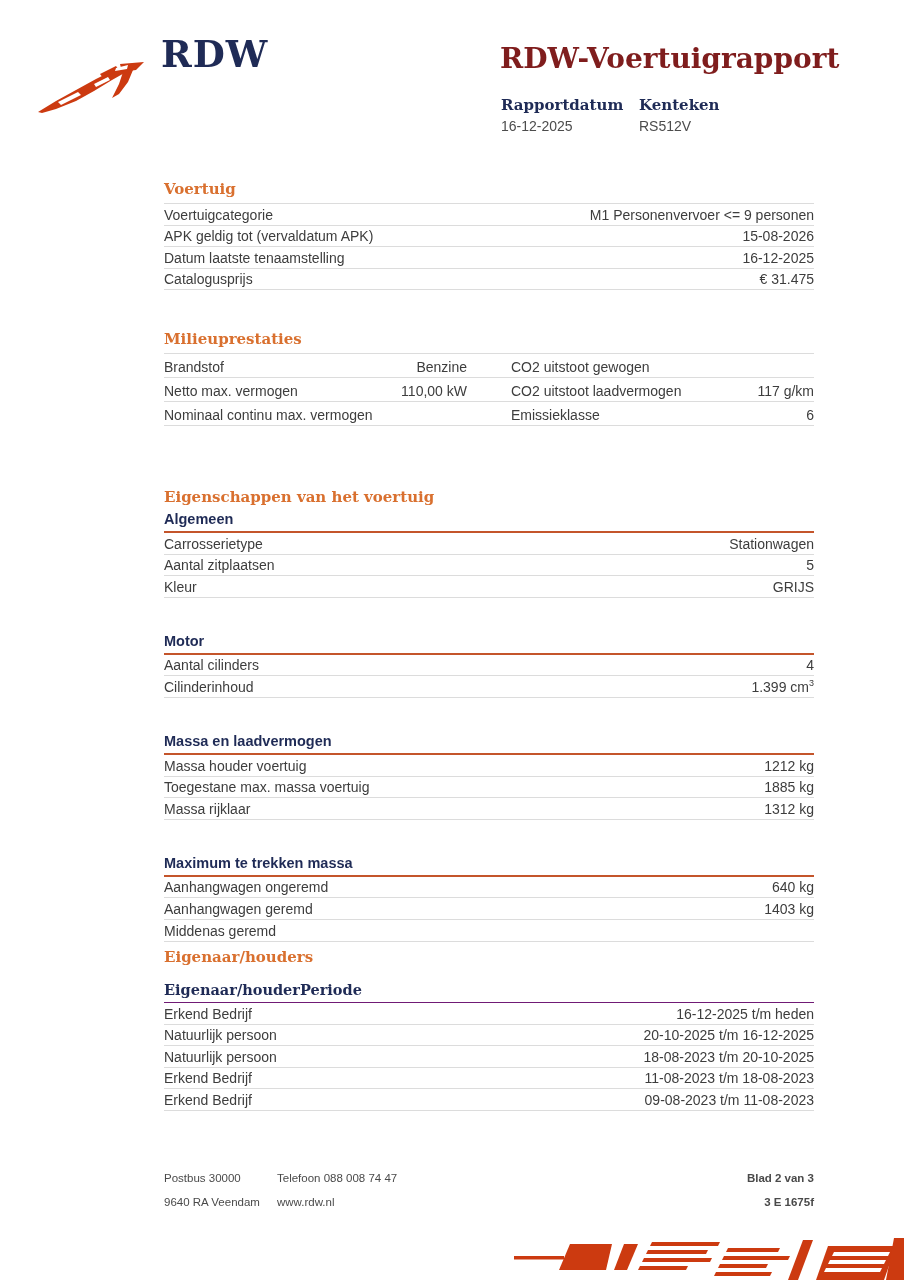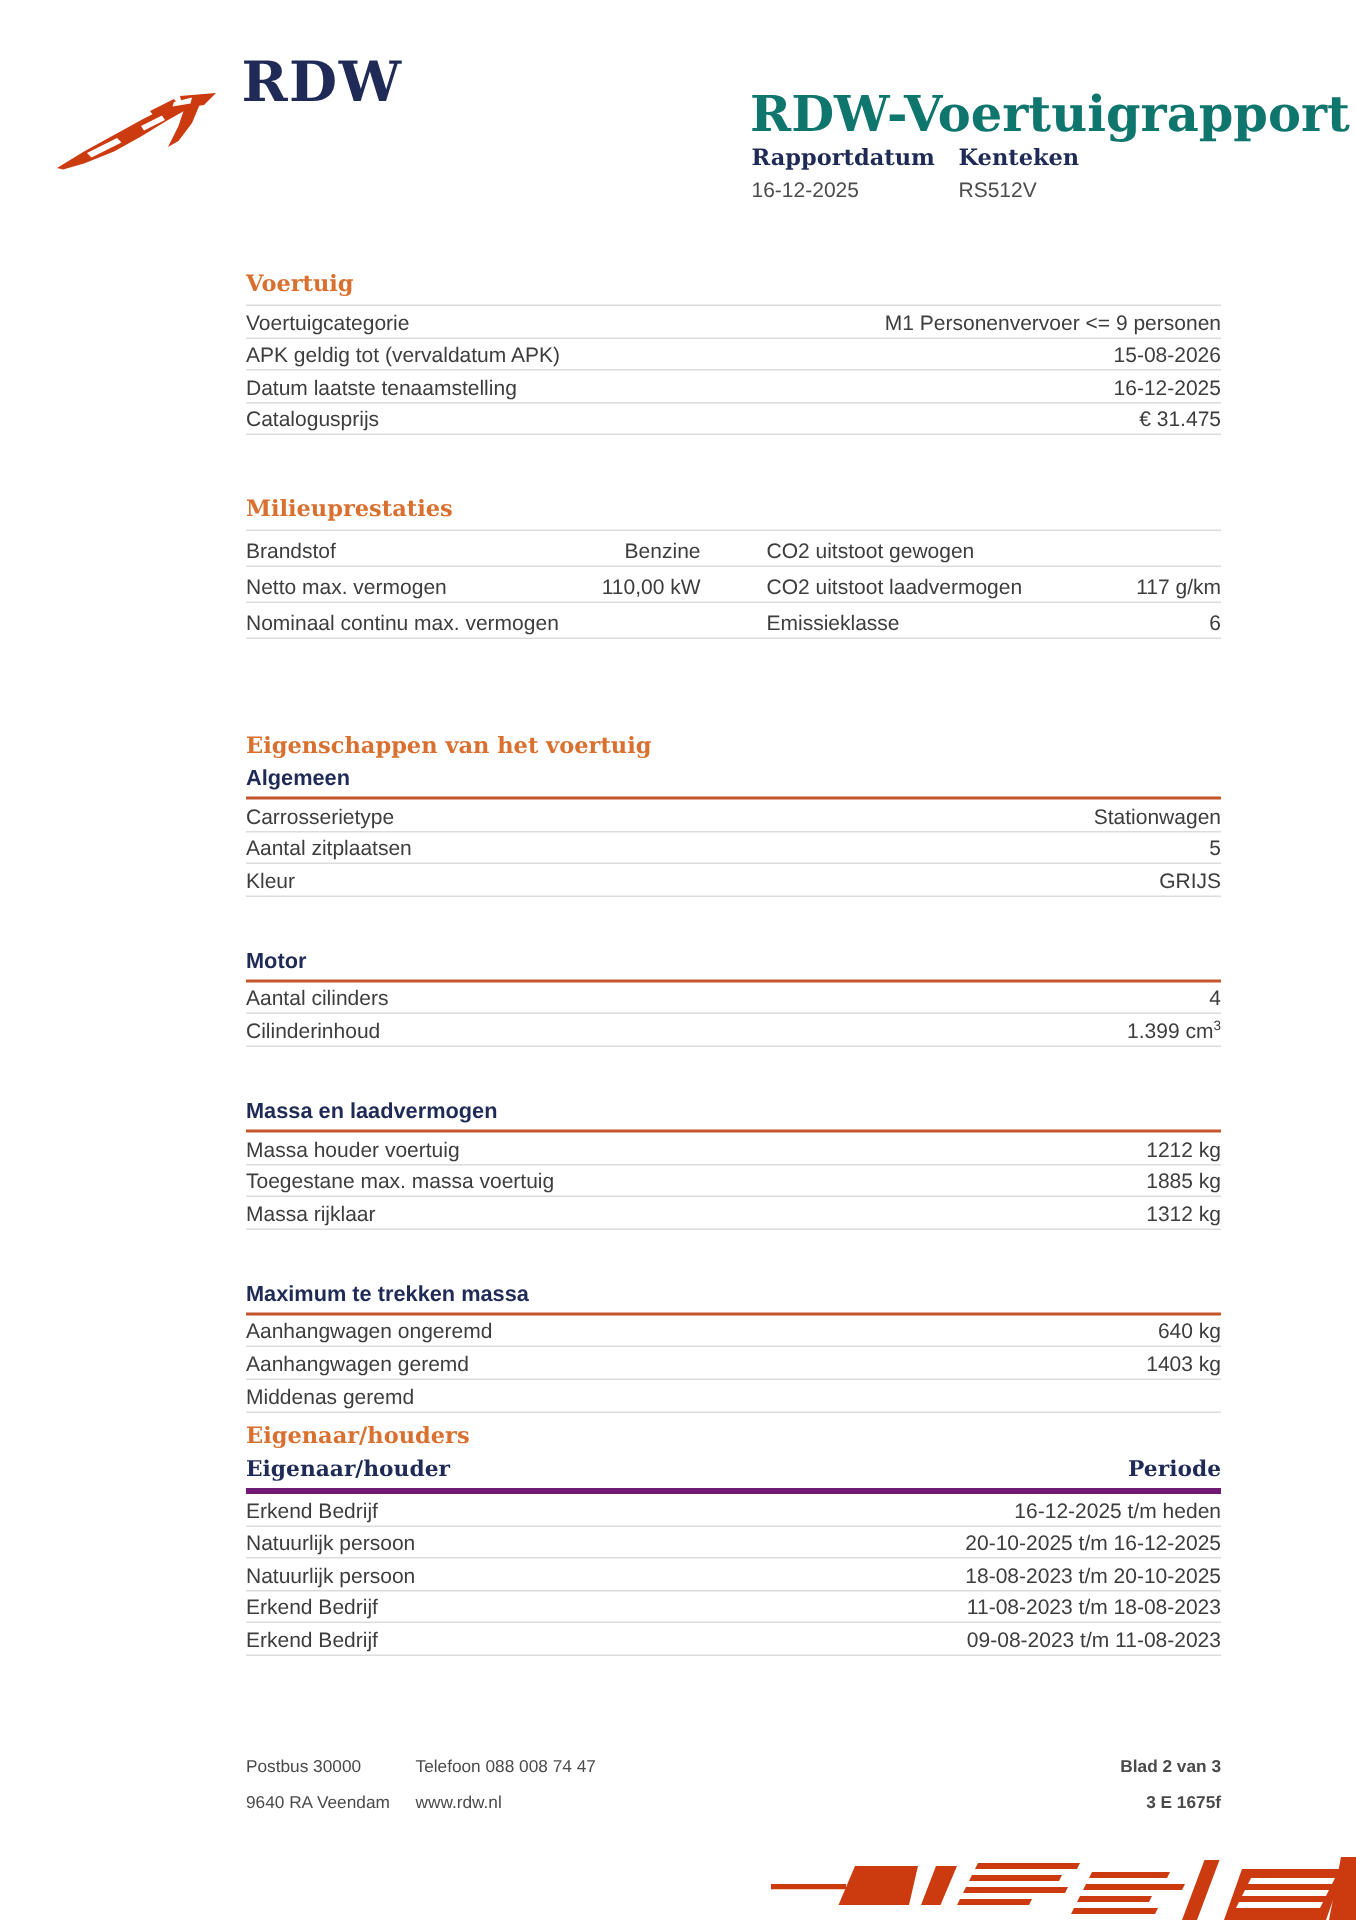--- a/index.html
+++ b/index.html
@@ -17,25 +17,25 @@
   .logo-swoosh { left:36px; top:50px; width:112px; height:70px; }
   .logo-text {
     left:161px; top:32px;
     font-family:"DejaVu Serif", serif;
     font-weight:bold;
     font-size:37px;
     letter-spacing:1px;
     color:#1f2b56;
   }
   .doc-title {
-    left:500px; top:56px;
-    font-family:"DejaVu Serif", serif;
-    font-weight:bold;
-    font-size:33px;
-    color:#0f766e;
+    left:500px; top:42px;
+    font-family:"DejaVu Serif", serif;
+    font-weight:bold;
+    font-size:28px;
+    color:#7f1d1d;
   }
   .hdr-label {
     top:96px;
     font-family:"DejaVu Serif", serif;
     font-weight:bold;
     font-size:15px;
     color:#1f2b56;
   }
   .hdr-value { top:118px; font-size:14px; color:#4c4c4c; }
   .pos-rapport { left:501px; }
@@ -74,27 +74,27 @@
   
   .row2 { height:24px; }
   .half { display:flex; justify-content:space-between; width:303px; }
 
   .subsection { margin-top:35px; }
   .subsection .row:first-of-type { border-top:none; }
 
   
   .tbl-head {
     display:flex;
-    justify-content:space-between;
+    justify-content:flex-start;
     font-family:"DejaVu Serif", serif;
     font-weight:bold;
     font-size:14.5px;
     color:#1f2b56;
     padding-bottom:4px;
-    border-bottom:4px solid #701a75;
+    border-bottom:1px solid #701a75;
   }
 
   
   .foot { font-size:11.5px; color:#4a4a4a; }
   .f-r1 { top:1172px; }
   .f-r2 { top:1196px; }
   .f-c1 { left:164px; }
   .f-c2 { left:277px; }
   .f-c3 { left:614px; width:200px; text-align:right;font-weight:bold; }
 
@@ -241,21 +241,21 @@
       <span class="val">1403 kg</span>
     </div>
     <div class="row">
       <span>Middenas geremd</span>
       <span class="val"></span>
     </div>
   </div>
 </div>
 
 <div class="abs section" style="top:948px;">
-  <div class="sec-heading" style="margin-bottom:5px;">Eigenaar/houders</div>
+  <div class="sec-heading" style="margin-bottom:15px;">Eigenaar/houders</div>
   <div class="tbl-head">
     <span>Eigenaar/houder</span>
     <span>Periode</span>
   </div>
   <div class="row">
     <span>Erkend Bedrijf</span>
     <span class="val">16-12-2025 t/m heden</span>
   </div>
   <div class="row">
     <span>Natuurlijk persoon</span>

